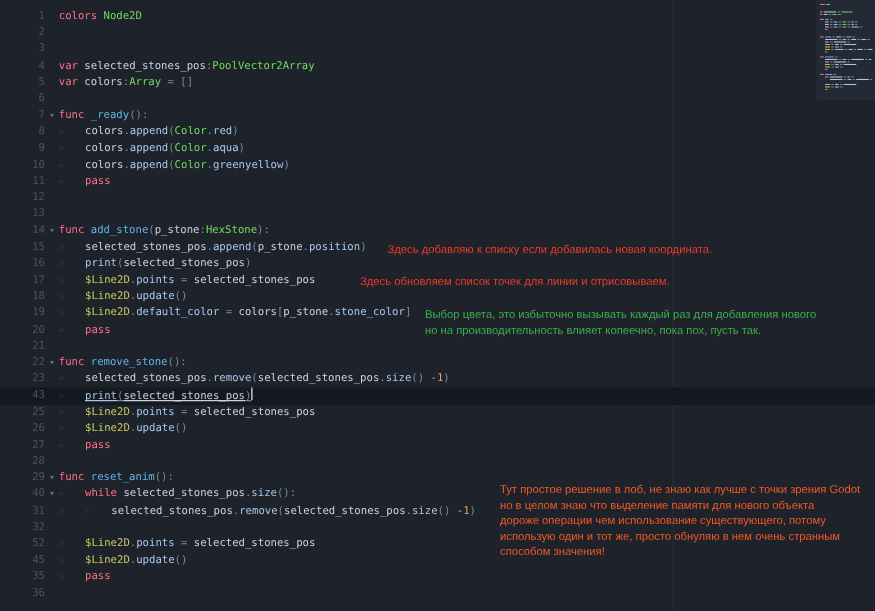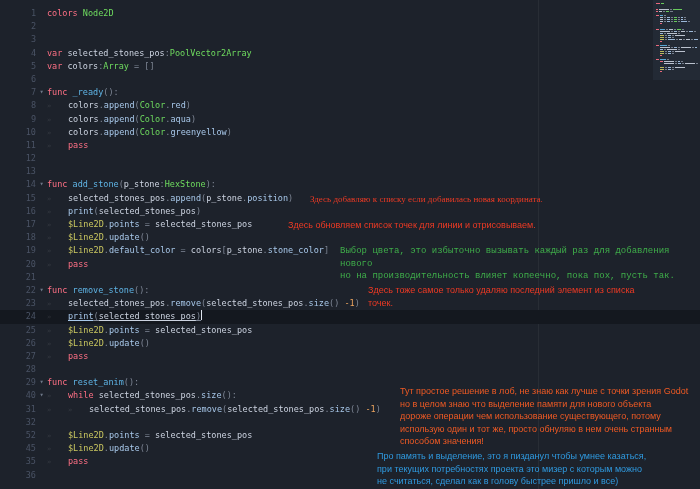--- a/index.html
+++ b/index.html
@@ -69,21 +69,21 @@
       <div class="line"><span class="gutter"><span class="lnum">14</span><span class="fold">▾</span></span><span class="code"><span class="t-kw">func </span><span class="t-fn">add_stone</span><span class="t-op">(</span><span class="t-id">p_stone</span><span class="t-op">:</span><span class="t-type">HexStone</span><span class="t-op">):</span></span></div>
       <div class="line"><span class="gutter"><span class="lnum">15</span><span class="fold"></span></span><span class="code"><span class="t-tab">»</span><span class="t-id">selected_stones_pos</span><span class="t-op">.</span><span class="t-mem">append</span><span class="t-op">(</span><span class="t-id">p_stone</span><span class="t-op">.</span><span class="t-mem">position</span><span class="t-op">)</span></span></div>
       <div class="line"><span class="gutter"><span class="lnum">16</span><span class="fold"></span></span><span class="code"><span class="t-tab">»</span><span class="t-mem">print</span><span class="t-op">(</span><span class="t-id">selected_stones_pos</span><span class="t-op">)</span></span></div>
       <div class="line"><span class="gutter"><span class="lnum">17</span><span class="fold"></span></span><span class="code"><span class="t-tab">»</span><span class="t-node">$Line2D</span><span class="t-op">.</span><span class="t-mem">points</span><span class="t-op"> = </span><span class="t-id">selected_stones_pos</span></span></div>
       <div class="line"><span class="gutter"><span class="lnum">18</span><span class="fold"></span></span><span class="code"><span class="t-tab">»</span><span class="t-node">$Line2D</span><span class="t-op">.</span><span class="t-mem">update</span><span class="t-op">()</span></span></div>
       <div class="line"><span class="gutter"><span class="lnum">19</span><span class="fold"></span></span><span class="code"><span class="t-tab">»</span><span class="t-node">$Line2D</span><span class="t-op">.</span><span class="t-mem">default_color</span><span class="t-op"> = </span><span class="t-id">colors</span><span class="t-op">[</span><span class="t-id">p_stone</span><span class="t-op">.</span><span class="t-mem">stone_color</span><span class="t-op">]</span></span></div>
       <div class="line"><span class="gutter"><span class="lnum">20</span><span class="fold"></span></span><span class="code"><span class="t-tab">»</span><span class="t-kw">pass</span></span></div>
       <div class="line"><span class="gutter"><span class="lnum">21</span><span class="fold"></span></span><span class="code"></span></div>
       <div class="line"><span class="gutter"><span class="lnum">22</span><span class="fold">▾</span></span><span class="code"><span class="t-kw">func </span><span class="t-fn">remove_stone</span><span class="t-op">():</span></span></div>
       <div class="line"><span class="gutter"><span class="lnum">23</span><span class="fold"></span></span><span class="code"><span class="t-tab">»</span><span class="t-id">selected_stones_pos</span><span class="t-op">.</span><span class="t-mem">remove</span><span class="t-op">(</span><span class="t-id">selected_stones_pos</span><span class="t-op">.</span><span class="t-mem">size</span><span class="t-op">() </span><span class="t-num">-1</span><span class="t-op">)</span></span></div>
-      <div class="line current"><span class="gutter"><span class="lnum">24</span><span class="fold"></span></span><span class="code"><span class="t-tab">»</span><span class="t-mem u">print</span><span class="t-op u">(</span><span class="t-id u">selected_stones_pos</span><span class="t-op u">)</span><span class="caret"></span></span></div>
+      <div class="line current"><span class="gutter"><span class="lnum">43</span><span class="fold"></span></span><span class="code"><span class="t-tab">»</span><span class="t-mem u">print</span><span class="t-op u">(</span><span class="t-id u">selected_stones_pos</span><span class="t-op u">)</span><span class="caret"></span></span></div>
       <div class="line"><span class="gutter"><span class="lnum">25</span><span class="fold"></span></span><span class="code"><span class="t-tab">»</span><span class="t-node">$Line2D</span><span class="t-op">.</span><span class="t-mem">points</span><span class="t-op"> = </span><span class="t-id">selected_stones_pos</span></span></div>
       <div class="line"><span class="gutter"><span class="lnum">26</span><span class="fold"></span></span><span class="code"><span class="t-tab">»</span><span class="t-node">$Line2D</span><span class="t-op">.</span><span class="t-mem">update</span><span class="t-op">()</span></span></div>
       <div class="line"><span class="gutter"><span class="lnum">27</span><span class="fold"></span></span><span class="code"><span class="t-tab">»</span><span class="t-kw">pass</span></span></div>
       <div class="line"><span class="gutter"><span class="lnum">28</span><span class="fold"></span></span><span class="code"></span></div>
       <div class="line"><span class="gutter"><span class="lnum">29</span><span class="fold">▾</span></span><span class="code"><span class="t-kw">func </span><span class="t-fn">reset_anim</span><span class="t-op">():</span></span></div>
       <div class="line"><span class="gutter"><span class="lnum">40</span><span class="fold">▾</span></span><span class="code"><span class="t-tab">»</span><span class="t-kw">while </span><span class="t-id">selected_stones_pos</span><span class="t-op">.</span><span class="t-mem">size</span><span class="t-op">():</span></span></div>
       <div class="line"><span class="gutter"><span class="lnum">31</span><span class="fold"></span></span><span class="code"><span class="t-tab">»</span><span class="t-tab">»</span><span class="t-id">selected_stones_pos</span><span class="t-op">.</span><span class="t-mem">remove</span><span class="t-op">(</span><span class="t-id">selected_stones_pos</span><span class="t-op">.</span><span class="t-mem">size</span><span class="t-op">() </span><span class="t-num">-1</span><span class="t-op">)</span></span></div>
       <div class="line"><span class="gutter"><span class="lnum">32</span><span class="fold"></span></span><span class="code"></span></div>
       <div class="line"><span class="gutter"><span class="lnum">52</span><span class="fold"></span></span><span class="code"><span class="t-tab">»</span><span class="t-node">$Line2D</span><span class="t-op">.</span><span class="t-mem">points</span><span class="t-op"> = </span><span class="t-id">selected_stones_pos</span></span></div>
       <div class="line"><span class="gutter"><span class="lnum">45</span><span class="fold"></span></span><span class="code"><span class="t-tab">»</span><span class="t-node">$Line2D</span><span class="t-op">.</span><span class="t-mem">update</span><span class="t-op">()</span></span></div>
@@ -121,27 +121,22 @@
       <div class="mm-line"></div>
       <div class="mm-line"><span class="mm-tok t-kw" style="width: 3px;"></span><span class="mm-tok t-fn" style="width: 6px;"></span><span class="mm-tok t-op" style="width: 2px;"></span></div>
       <div class="mm-line"><span class="mm-ind" style="width: 4px;"></span><span class="mm-tok t-kw" style="width: 3px;"></span><span class="mm-tok t-id" style="width: 10px;"></span><span class="mm-tok t-op" style="width: 2px;"></span><span class="mm-tok t-mem" style="width: 2px;"></span><span class="mm-tok t-op" style="width: 2px;"></span></div>
       <div class="mm-line"><span class="mm-ind" style="width: 4px;"></span><span class="mm-ind" style="width: 4px;"></span><span class="mm-tok t-id" style="width: 10px;"></span><span class="mm-tok t-op" style="width: 2px;"></span><span class="mm-tok t-mem" style="width: 3px;"></span><span class="mm-tok t-op" style="width: 2px;"></span><span class="mm-tok t-id" style="width: 10px;"></span><span class="mm-tok t-op" style="width: 2px;"></span></div>
       <div class="mm-line"></div>
       <div class="mm-line"><span class="mm-ind" style="width: 4px;"></span><span class="mm-tok t-node" style="width: 4px;"></span><span class="mm-tok t-op" style="width: 2px;"></span><span class="mm-tok t-mem" style="width: 3px;"></span><span class="mm-tok t-op" style="width: 2px;"></span><span class="mm-tok t-id" style="width: 10px;"></span></div>
       <div class="mm-line"><span class="mm-ind" style="width: 4px;"></span><span class="mm-tok t-node" style="width: 4px;"></span><span class="mm-tok t-op" style="width: 2px;"></span><span class="mm-tok t-mem" style="width: 3px;"></span><span class="mm-tok t-op" style="width: 2px;"></span></div>
       <div class="mm-line"><span class="mm-ind" style="width: 4px;"></span><span class="mm-tok t-kw" style="width: 2px;"></span></div>
       <div class="mm-line"></div>
     </div>
-  <div class="annotation ann1" style="color: rgb(238, 58, 36); font-family: Liberation Serif, serif;">Здесь добавляю к списку если добавилась новая координата.</div>
+  <div class="annotation ann1" style="color: rgb(238, 58, 36);">Здесь добавляю к списку если добавилась новая координата.</div>
   <div class="annotation ann2" style="color: rgb(238, 58, 36);">Здесь обновляем список точек для линии и отрисовываем.</div>
-  <div class="annotation ann3" style="color: rgb(63, 174, 74); font-family: Liberation Mono, monospace;">Выбор цвета, это избыточно вызывать каждый раз для добавления нового
+  <div class="annotation ann3" style="color: rgb(63, 174, 74);">Выбор цвета, это избыточно вызывать каждый раз для добавления нового
 но на производительность влияет копеечно, пока пох, пусть так.</div>
-  <div class="annotation ann4" style="color: rgb(238, 58, 36);">Здесь тоже самое только удаляю последний элемент из списка
-точек.</div>
   <div class="annotation ann5" style="color: rgb(239, 90, 36);">Тут простое решение в лоб, не знаю как лучше с точки зрения Godot
 но в целом знаю что выделение памяти для нового объекта
 дороже операции чем использование существующего, потому
 использую один и тот же, просто обнуляю в нем очень странным
 способом значения!</div>
-  <div class="annotation ann6" style="color: rgb(47, 154, 224);">Про память и выделение, это я пизданул чтобы умнее казаться,
-при текущих потребностях проекта это мизер с которым можно
-не считаться, сделал как в голову быстрее пришло и все)</div>
 </div>
 
 </body></html>

